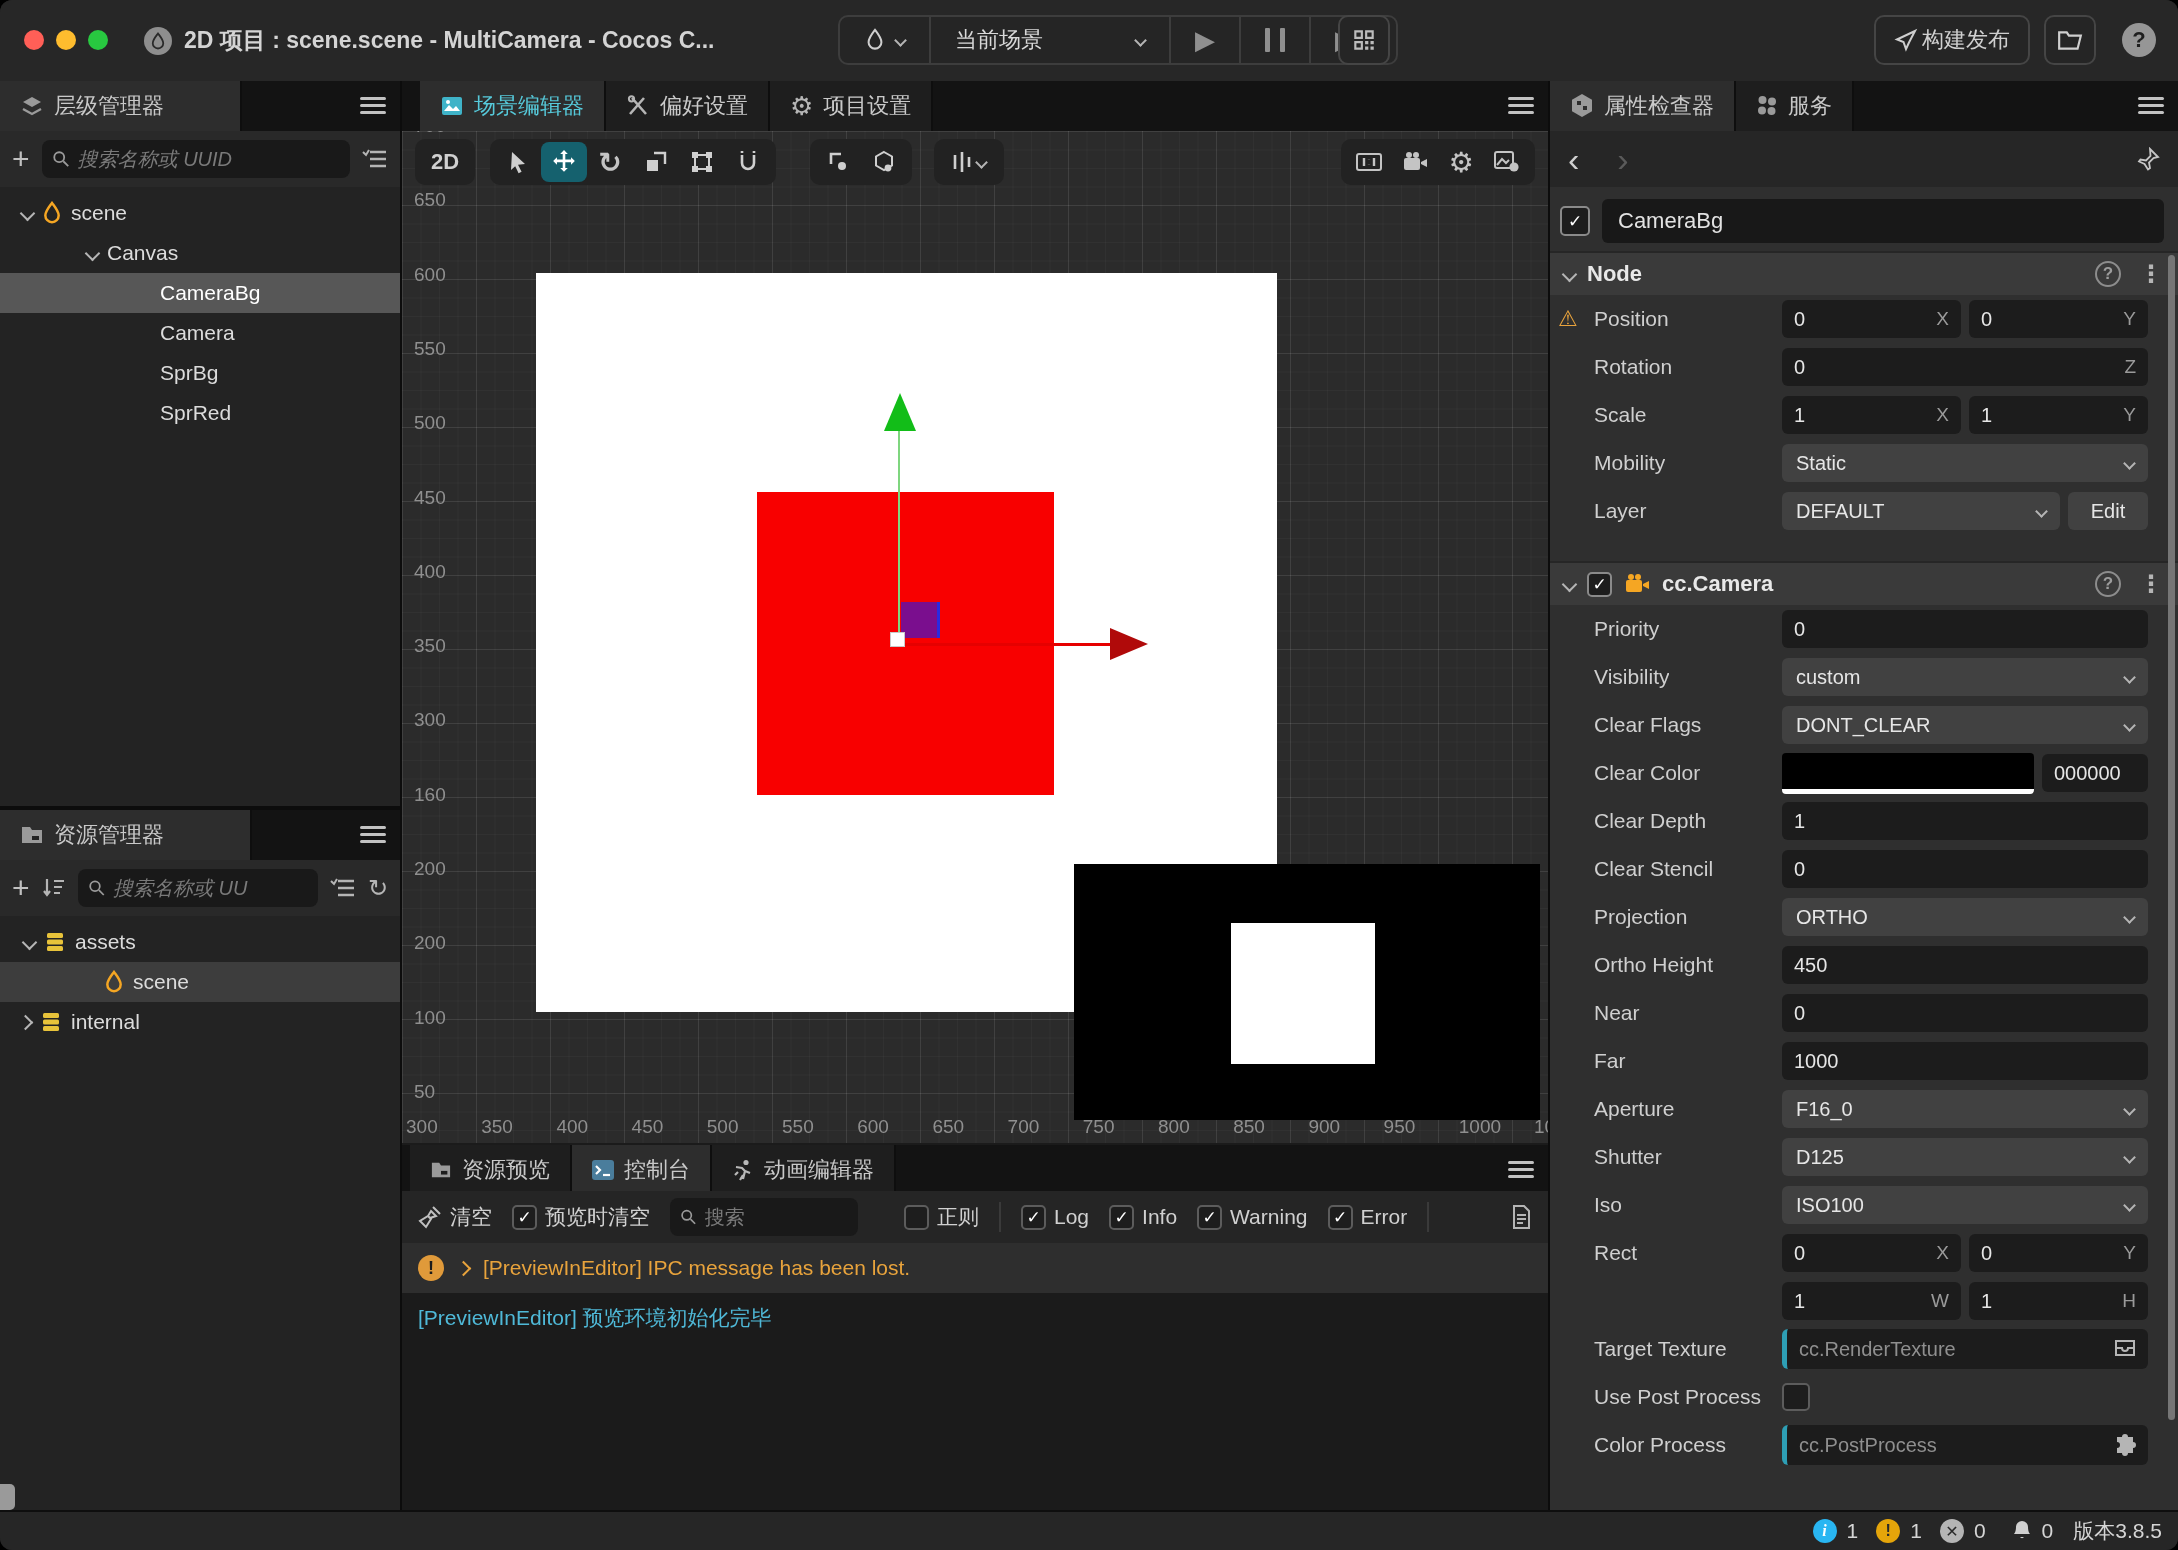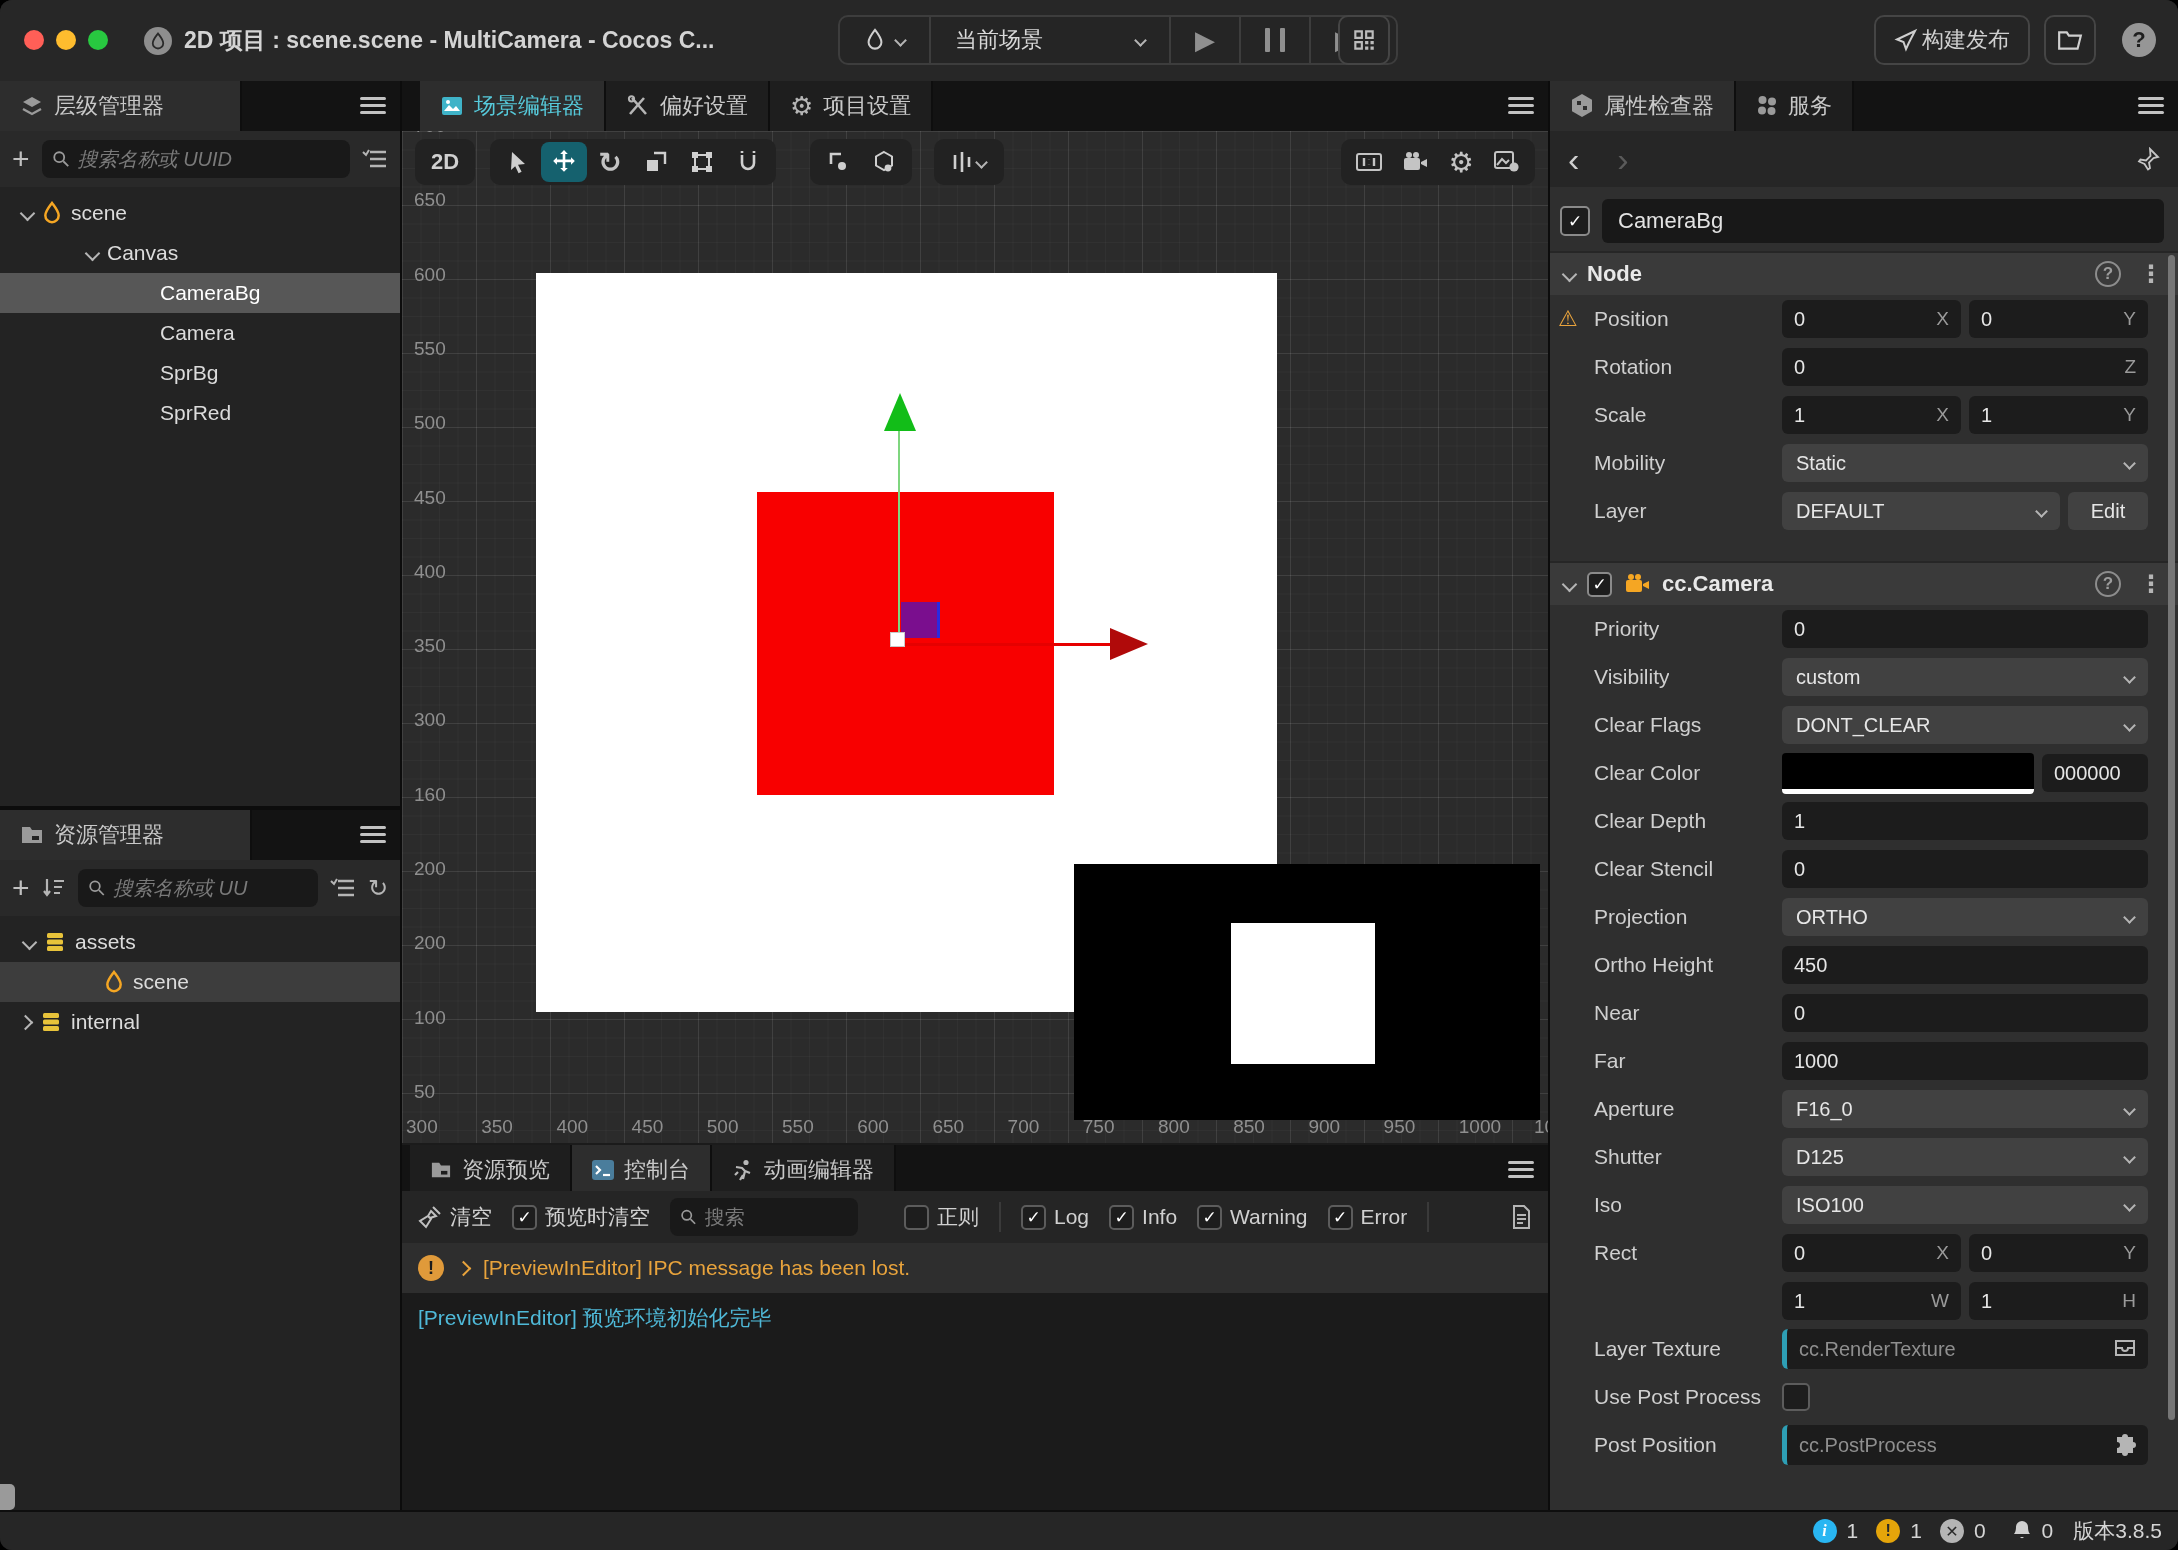--- a/index.html
+++ b/index.html
@@ -807,38 +807,38 @@
               <input value="1" style="">
               <span class="suffix">W</span>
             </span>
           <span class="field half">
               <input value="1" style="">
               <span class="suffix">H</span>
             </span>
         </span>
       </div>
       <div class="irow">
-        <span class="lbl">Layer Texture</span>
+        <span class="lbl">Target Texture</span>
         <span class="ctrl">
           <span class="reffield full">
             <span>cc.RenderTexture</span>
             <svg class="ric" width="22" height="20" viewBox="0 0 22 20">
                 <path d="M2 2h18v14H2z M2 9h6a3 3 0 0 0 6 0h6" fill="none" stroke="#b5b5b5" stroke-width="2"></path>
               </svg>
           </span>
         </span>
       </div>
       <div class="irow">
         <span class="lbl">Use Post Process</span>
         <span class="ctrl">
             <span class="cb" style="width:28px;height:28px;"></span>
           </span>
       </div>
       <div class="irow">
-        <span class="lbl">Post Position</span>
+        <span class="lbl">Color Process</span>
         <span class="ctrl">
           <span class="reffield full">
             <span>cc.PostProcess</span>
             <svg class="ric" width="22" height="22" viewBox="0 0 22 22" fill="#b5b5b5">
                 <path d="M8 3a3 3 0 0 1 6 0h5v5a3 3 0 0 1 0 6v5h-5a3 3 0 0 1-6 0H3v-5a3 3 0 0 0 0-6V3z"></path>
               </svg>
           </span>
         </span>
       </div>
 

